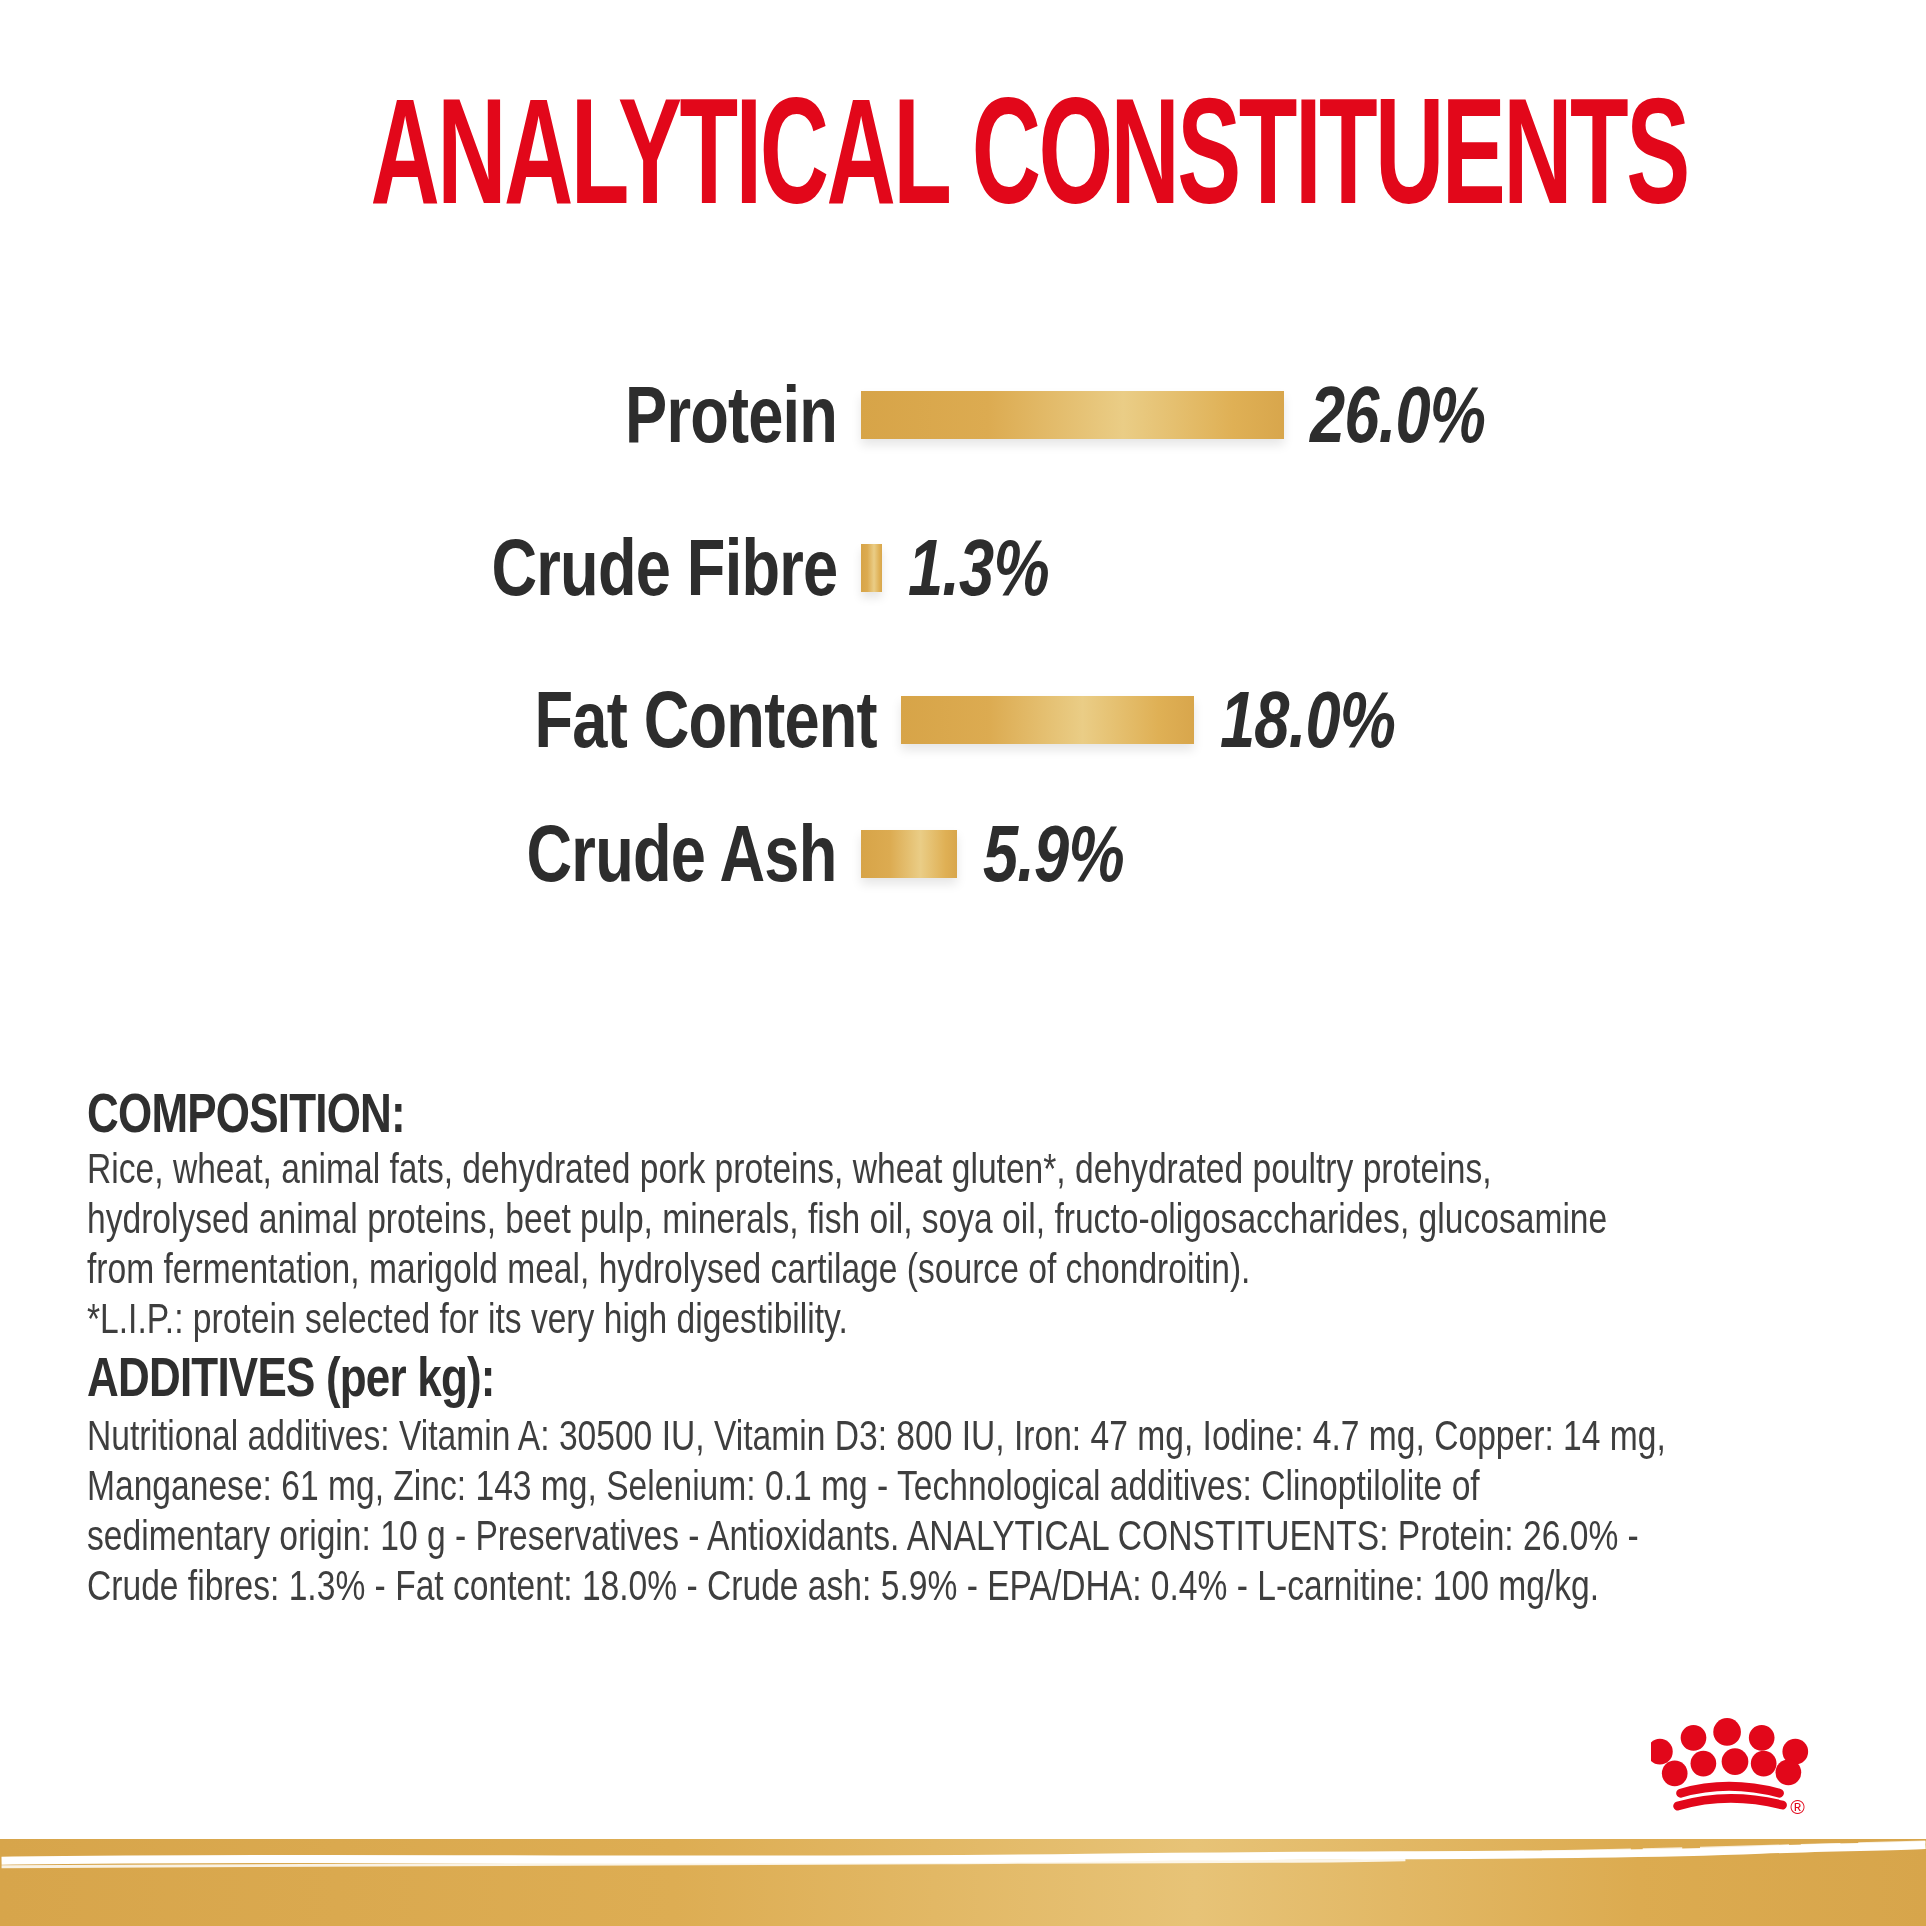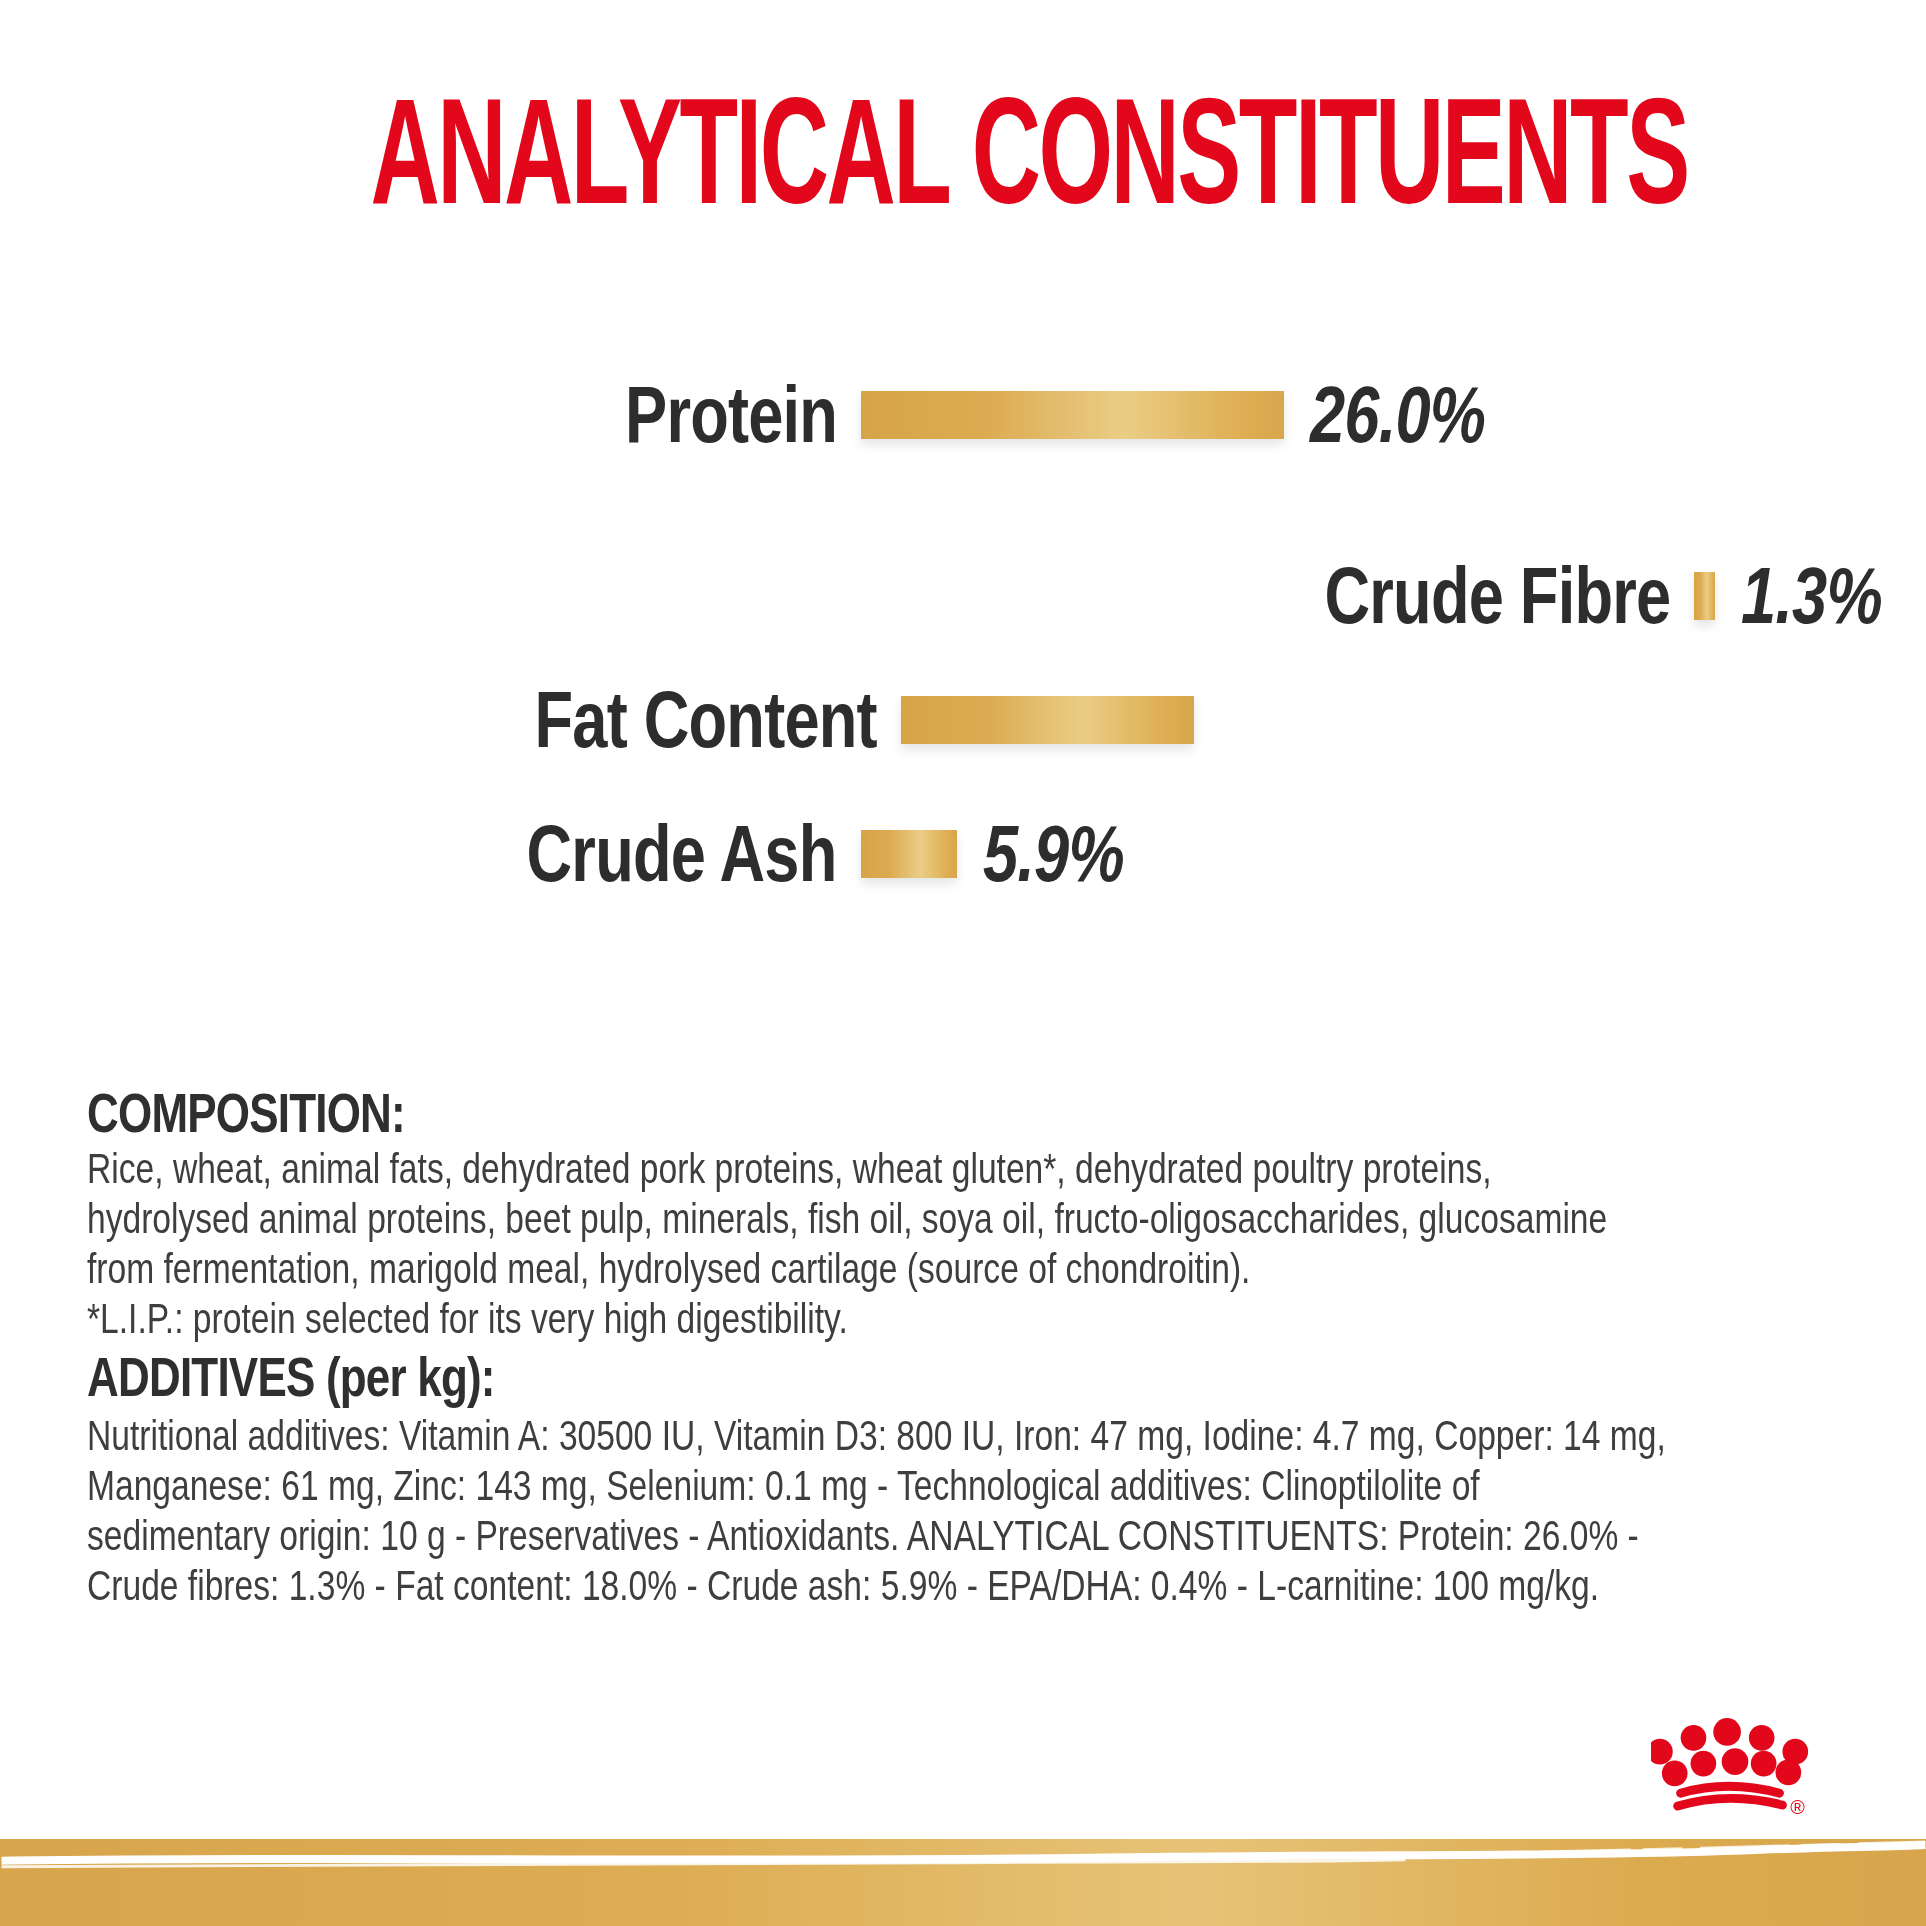--- a/index.html
+++ b/index.html
@@ -59,21 +59,21 @@
     font-style:italic;
   }
   .chart-row .val span{
     display:inline-block;
     font-size:79px;font-weight:bold;color:#2D2D2D;
     letter-spacing:-1px;
     transform:scaleX(0.80);
     transform-origin:0 50%;
     white-space:nowrap;
   }
-  .row-0{top:370px;} .row-1{top:551px;justify-content:flex-end;} .row-2{top:675px;padding-left:40px;} .row-3{top:809px;}
+  .row-0{top:370px;} .row-1{top:523px;} .row-2{top:675px;padding-left:40px;} .row-3{top:809px;}
 
   
   .textblock{
     position:absolute;left:87px;top:1083px;width:2376px;
     transform:scaleX(0.80);
     transform-origin:0 0;
     color:#3E3E3E;
   }
   .textblock .sec-heading{
     font-size:55px;font-weight:bold;color:#2F2F2F;
@@ -110,20 +110,21 @@
       <div class="val"><span>26.0%</span></div>
     </div>
     <div class="chart-row row-1">
       <div class="lbl"><span>Crude Fibre</span></div>
       <div class="chart-bar" style="width: 21px;"></div>
       <div class="val"><span>1.3%</span></div>
     </div>
     <div class="chart-row row-2">
       <div class="lbl"><span>Fat Content</span></div>
       <div class="chart-bar" style="width: 293px;"></div>
+      <div class="val"><span>18.0%</span></div>
     </div>
     <div class="chart-row row-3">
       <div class="lbl"><span>Crude Ash</span></div>
       <div class="chart-bar" style="width: 96px;"></div>
       <div class="val"><span>5.9%</span></div>
     </div>
   </div>
 
   <div class="textblock">
     <p class="sec-heading">COMPOSITION:</p>

